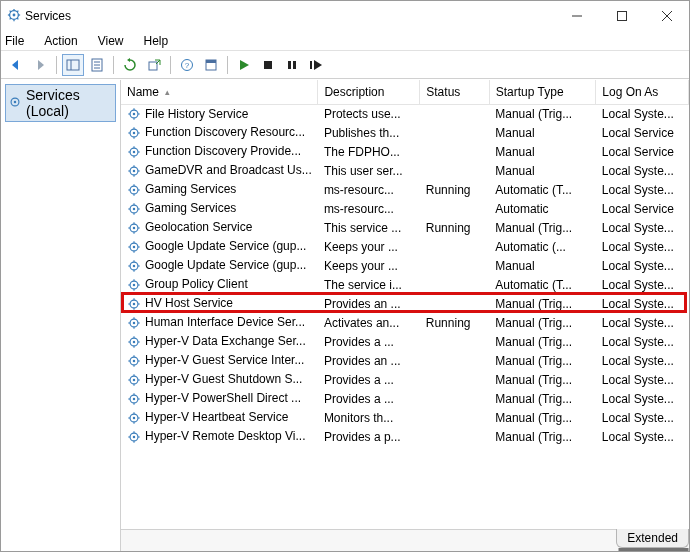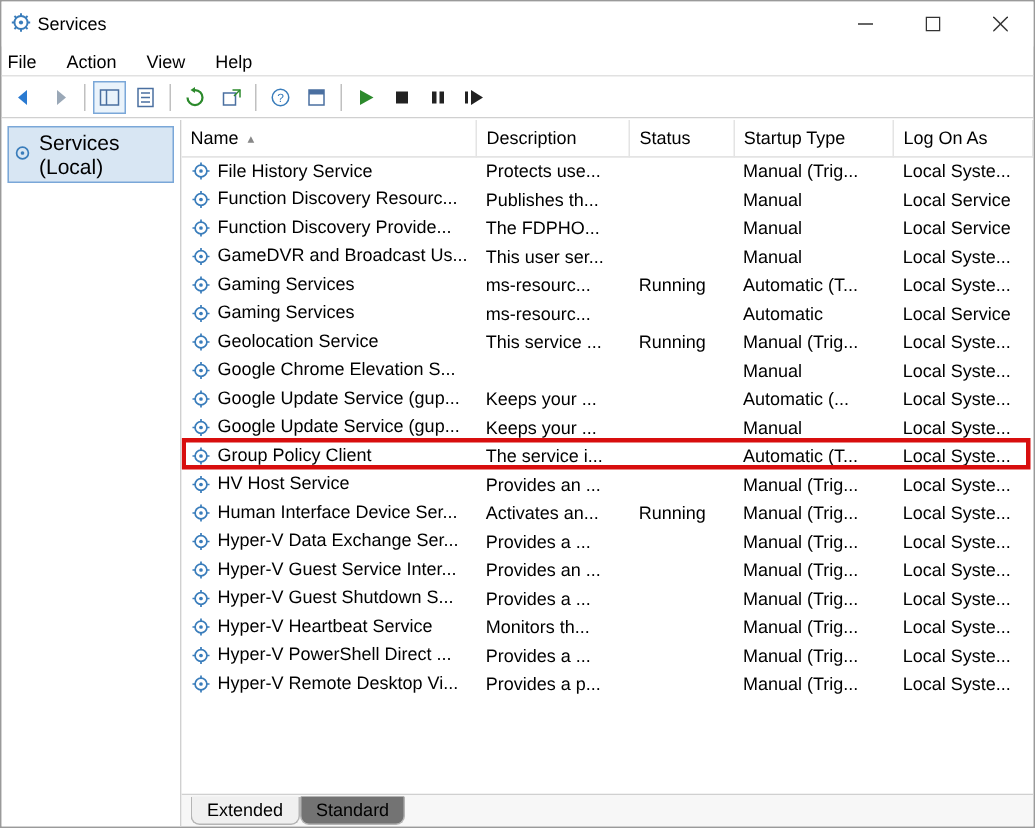--- a/index.html
+++ b/index.html
@@ -19,21 +19,21 @@
   .navpane { width:120px; border-right:1px solid #d0d0d0; background:#fff; padding:4px 4px; }
   .navitem { display:flex; align-items:center; gap:4px; padding:2px 2px; border:1px solid #7aa7d8; background:#d8e6f3;}
   .navitem span { font-size:14px; }
   .mainpane { flex:1; display:flex; flex-direction:column; overflow:hidden;}
   .listwrap { flex:1; overflow:hidden; background:#fff; position:relative;}
   table { width:100%; border-collapse:collapse; table-layout:fixed; }
   thead th { text-align:left; font-weight:normal; padding:4px 6px; border-right:1px solid #e4e4e4; border-bottom:1px solid #e4e4e4; background:#fff; height:24px; }
   thead th .sort-glyph { margin-left:6px; color:#888; font-size:9px; display:inline-block; transform:translateY(-1px);}
   tbody td { padding:2px 6px; white-space:nowrap; overflow:hidden; text-overflow:ellipsis; height:19px; font-size:12px;}
   .row-icon { display:inline-flex; align-items:center; margin-right:4px; vertical-align:middle;}
-  .tabbar { height:22px; border-top:1px solid #d0d0d0; display:flex; align-items:flex-end; padding-left:6px; gap:0; background:#f7f7f7;}
+  .tabbar { height:22px; border-top:1px solid #d0d0d0; display:flex; align-items:flex-end; padding-left:6px; gap:0; background:#f7f7f7;flex-direction:column;}
   .tab { padding:2px 10px 2px 10px; font-size:12px; border:1px solid #b5b5b5; border-top:none; border-bottom-left-radius:6px; border-bottom-right-radius:6px; background:#737373; position:relative; top:-1px;}
   .tab.inactive { background:#f0f0f0;}
   .col-name { width:170px; }
   .col-desc { width:88px; }
   .col-status { width:60px; }
   .col-startup { width:92px; }
   .col-logon { width:80px; }
   .gear-icon svg { width:14px; height:14px; }
   .highlight-box { position:absolute; border:3px solid #d80e0e; pointer-events:none; }
 </style>
@@ -327,38 +327,20 @@
                   <svg width="14" height="14" viewBox="0 0 16 16">
                     <circle cx="8" cy="8" r="4.5" fill="none" stroke="#3a7dbb" stroke-width="1.3"></circle>
                     <circle cx="8" cy="8" r="1.4" fill="#3a7dbb"></circle>
                     <g stroke="#3a7dbb" stroke-width="1.3">
                       <line x1="8" y1="1.5" x2="8" y2="3.5"></line>
                       <line x1="8" y1="12.5" x2="8" y2="14.5"></line>
                       <line x1="1.5" y1="8" x2="3.5" y2="8"></line>
                       <line x1="12.5" y1="8" x2="14.5" y2="8"></line>
                     </g>
                   </svg>
-                </span><span>Google Chrome Elevation S...</span></td>
-              <td></td>
-              <td></td>
-              <td>Manual</td>
-              <td>Local Syste...</td>
-            </tr>
-            <tr>
-              <td><span class="row-icon">
-                  <svg width="14" height="14" viewBox="0 0 16 16">
-                    <circle cx="8" cy="8" r="4.5" fill="none" stroke="#3a7dbb" stroke-width="1.3"></circle>
-                    <circle cx="8" cy="8" r="1.4" fill="#3a7dbb"></circle>
-                    <g stroke="#3a7dbb" stroke-width="1.3">
-                      <line x1="8" y1="1.5" x2="8" y2="3.5"></line>
-                      <line x1="8" y1="12.5" x2="8" y2="14.5"></line>
-                      <line x1="1.5" y1="8" x2="3.5" y2="8"></line>
-                      <line x1="12.5" y1="8" x2="14.5" y2="8"></line>
-                    </g>
-                  </svg>
                 </span><span>Google Update Service (gup...</span></td>
               <td>Keeps your ...</td>
               <td></td>
               <td>Automatic (...</td>
               <td>Local Syste...</td>
             </tr>
             <tr>
               <td><span class="row-icon">
                   <svg width="14" height="14" viewBox="0 0 16 16">
                     <circle cx="8" cy="8" r="4.5" fill="none" stroke="#3a7dbb" stroke-width="1.3"></circle>
@@ -489,40 +471,40 @@
                   <svg width="14" height="14" viewBox="0 0 16 16">
                     <circle cx="8" cy="8" r="4.5" fill="none" stroke="#3a7dbb" stroke-width="1.3"></circle>
                     <circle cx="8" cy="8" r="1.4" fill="#3a7dbb"></circle>
                     <g stroke="#3a7dbb" stroke-width="1.3">
                       <line x1="8" y1="1.5" x2="8" y2="3.5"></line>
                       <line x1="8" y1="12.5" x2="8" y2="14.5"></line>
                       <line x1="1.5" y1="8" x2="3.5" y2="8"></line>
                       <line x1="12.5" y1="8" x2="14.5" y2="8"></line>
                     </g>
                   </svg>
+                </span><span>Hyper-V PowerShell Direct ...</span></td>
+              <td>Provides a ...</td>
+              <td></td>
+              <td>Manual (Trig...</td>
+              <td>Local Syste...</td>
+            </tr>
+            <tr>
+              <td><span class="row-icon">
+                  <svg width="14" height="14" viewBox="0 0 16 16">
+                    <circle cx="8" cy="8" r="4.5" fill="none" stroke="#3a7dbb" stroke-width="1.3"></circle>
+                    <circle cx="8" cy="8" r="1.4" fill="#3a7dbb"></circle>
+                    <g stroke="#3a7dbb" stroke-width="1.3">
+                      <line x1="8" y1="1.5" x2="8" y2="3.5"></line>
+                      <line x1="8" y1="12.5" x2="8" y2="14.5"></line>
+                      <line x1="1.5" y1="8" x2="3.5" y2="8"></line>
+                      <line x1="12.5" y1="8" x2="14.5" y2="8"></line>
+                    </g>
+                  </svg>
                 </span><span>Hyper-V Heartbeat Service</span></td>
               <td>Monitors th...</td>
-              <td></td>
-              <td>Manual (Trig...</td>
-              <td>Local Syste...</td>
-            </tr>
-            <tr>
-              <td><span class="row-icon">
-                  <svg width="14" height="14" viewBox="0 0 16 16">
-                    <circle cx="8" cy="8" r="4.5" fill="none" stroke="#3a7dbb" stroke-width="1.3"></circle>
-                    <circle cx="8" cy="8" r="1.4" fill="#3a7dbb"></circle>
-                    <g stroke="#3a7dbb" stroke-width="1.3">
-                      <line x1="8" y1="1.5" x2="8" y2="3.5"></line>
-                      <line x1="8" y1="12.5" x2="8" y2="14.5"></line>
-                      <line x1="1.5" y1="8" x2="3.5" y2="8"></line>
-                      <line x1="12.5" y1="8" x2="14.5" y2="8"></line>
-                    </g>
-                  </svg>
-                </span><span>Hyper-V PowerShell Direct ...</span></td>
-              <td>Provides a ...</td>
               <td></td>
               <td>Manual (Trig...</td>
               <td>Local Syste...</td>
             </tr>
             <tr>
               <td><span class="row-icon">
                   <svg width="14" height="14" viewBox="0 0 16 16">
                     <circle cx="8" cy="8" r="4.5" fill="none" stroke="#3a7dbb" stroke-width="1.3"></circle>
                     <circle cx="8" cy="8" r="1.4" fill="#3a7dbb"></circle>
                     <g stroke="#3a7dbb" stroke-width="1.3">

